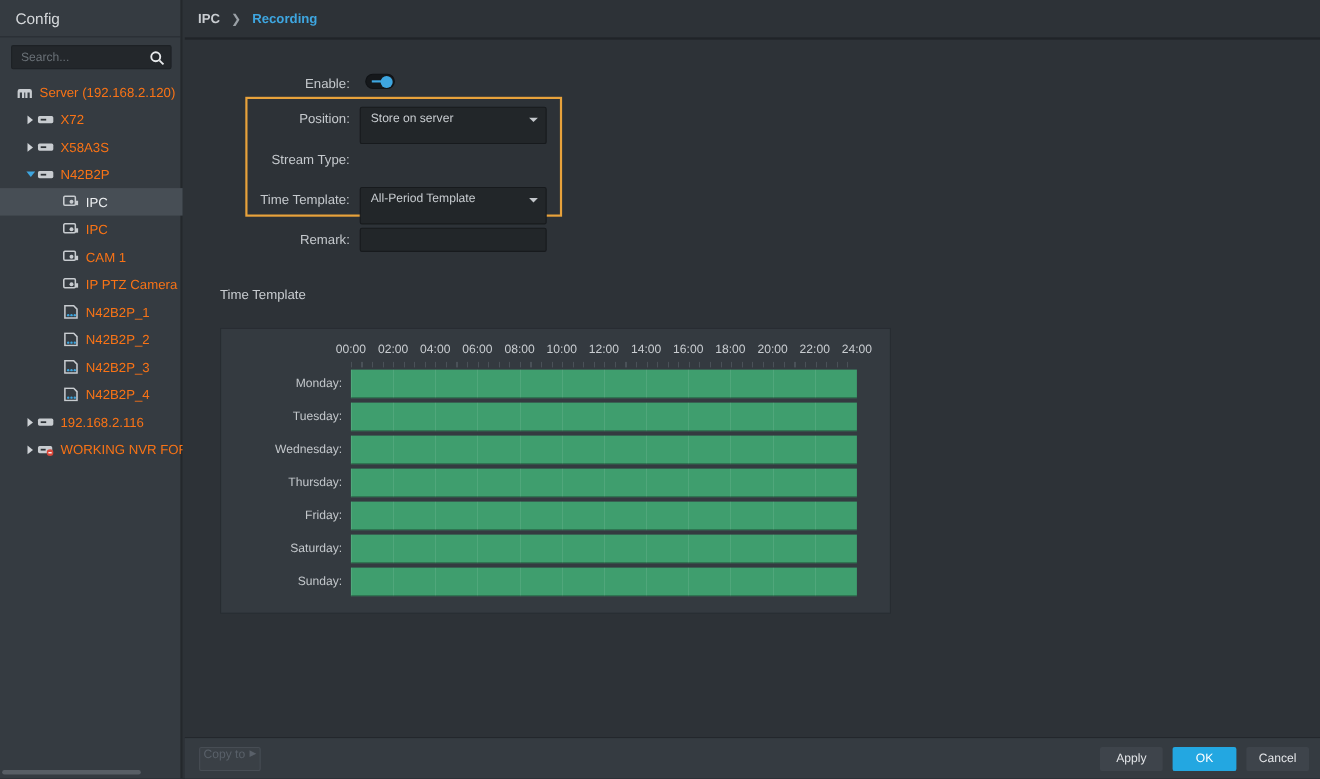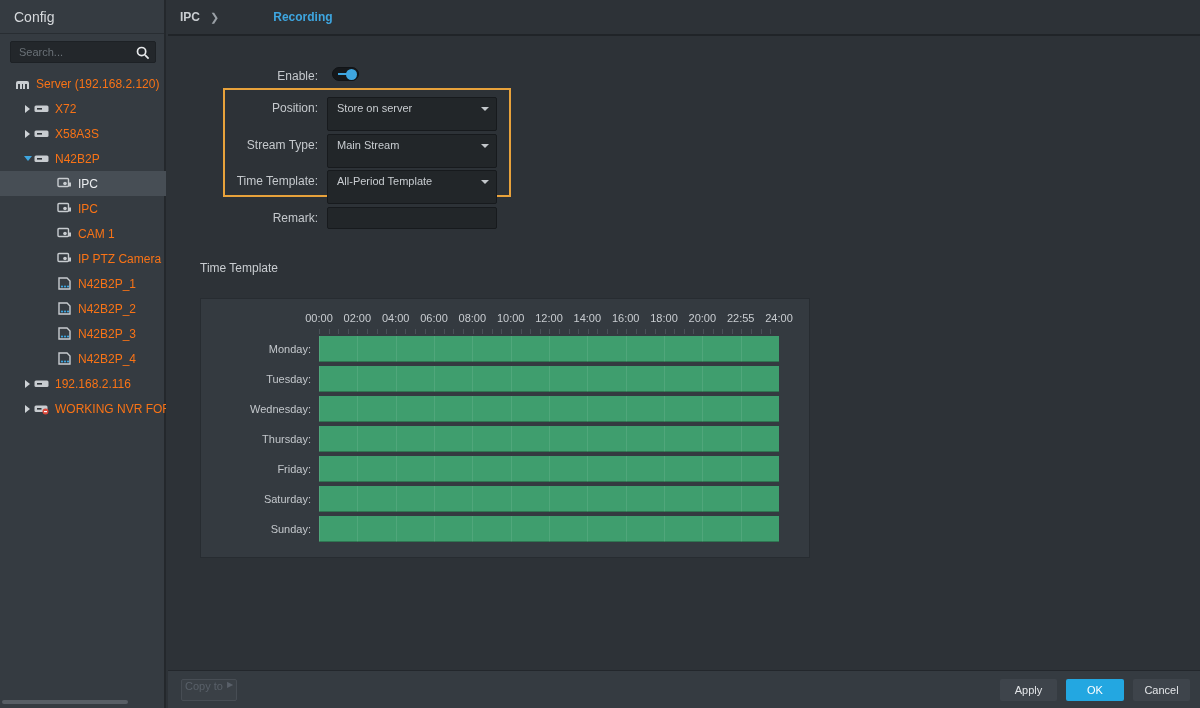--- a/index.html
+++ b/index.html
@@ -54,21 +54,21 @@
     border-radius:2px; background:#585e65; cursor:pointer;
   }
   
   .main { position:absolute; left:168px; top:0; width:1032px; height:708px; }
   .breadcrumb {
     position:absolute; left:0; top:0; width:100%; height:36px;
     border-bottom:2px solid #202428; display:flex; align-items:center; padding-left:12px;
   }
   .crumb-parent { font-size:12px; font-weight:bold; color:#c9cdd1; cursor:pointer; }
   .crumb-sep { margin:0 10px; color:#9aa0a6; font-size:11px; }
-  .crumb-current { font-size:12px; font-weight:bold; color:var(--accent-blue,#3ea6e0);margin-left:44px; }
+  .crumb-current { font-size:12px; font-weight:bold; color:var(--accent-blue,#3ea6e0); }
   .form-label { position:absolute; left:0; width:150px; text-align:right; font-size:12px; color:#c5c9cd; }
   .toggle {
     position:absolute; left:164px; top:67px; width:27px; height:14px;
     background:#15181b; border:1px solid #101316; border-radius:8px; cursor:pointer;
   }
   .toggle::before {
     content:''; position:absolute; left:5px; top:5px; width:10px; height:2px;
     background:var(--accent-blue,#3ea6e0);
   }
   .toggle .knob {
@@ -318,24 +318,20 @@
 
     <div class="highlight-box"></div>
 
     <div class="form-label" style="top:101px;">Position:</div>
     <div class="dropdown" style="top:97px;">
       <span>Store on server</span>
       <span class="caret"></span>
     </div>
 
     <div class="form-label" style="top:138px;">Stream Type:</div>
-    <div class="dropdown" style="top:134px;">
-      <span>Main Stream</span>
-      <span class="caret"></span>
-    </div>
 
     <div class="form-label" style="top:174px;">Time Template:</div>
     <div class="dropdown" style="top:170px;">
       <span>All-Period Template</span>
       <span class="caret"></span>
     </div>
 
     <div class="form-label" style="top:211px;">Remark:</div>
     <input class="text-input" style="top: 207px;" type="text" value="">
 
@@ -346,21 +342,21 @@
           <span class="time-label" style="left: 156.333px;">02:00</span>
           <span class="time-label" style="left: 194.667px;">04:00</span>
           <span class="time-label" style="left: 233px;">06:00</span>
           <span class="time-label" style="left: 271.333px;">08:00</span>
           <span class="time-label" style="left: 309.667px;">10:00</span>
           <span class="time-label" style="left: 348px;">12:00</span>
           <span class="time-label" style="left: 386.333px;">14:00</span>
           <span class="time-label" style="left: 424.667px;">16:00</span>
           <span class="time-label" style="left: 463px;">18:00</span>
           <span class="time-label" style="left: 501.333px;">20:00</span>
-          <span class="time-label" style="left: 539.667px;">22:55</span>
+          <span class="time-label" style="left: 539.667px;">22:00</span>
           <span class="time-label" style="left: 578px;">24:00</span>
         </div>
       <div class="tick-ruler"></div>
       <div>
           <div class="sched-row" style="top: 37px;">
             <span class="day-label">Monday:</span>
             <div class="sched-bar" style="left: 118px; width: 460px;"></div>
           </div>
           <div class="sched-row" style="top: 67px;">
             <span class="day-label">Tuesday:</span>

